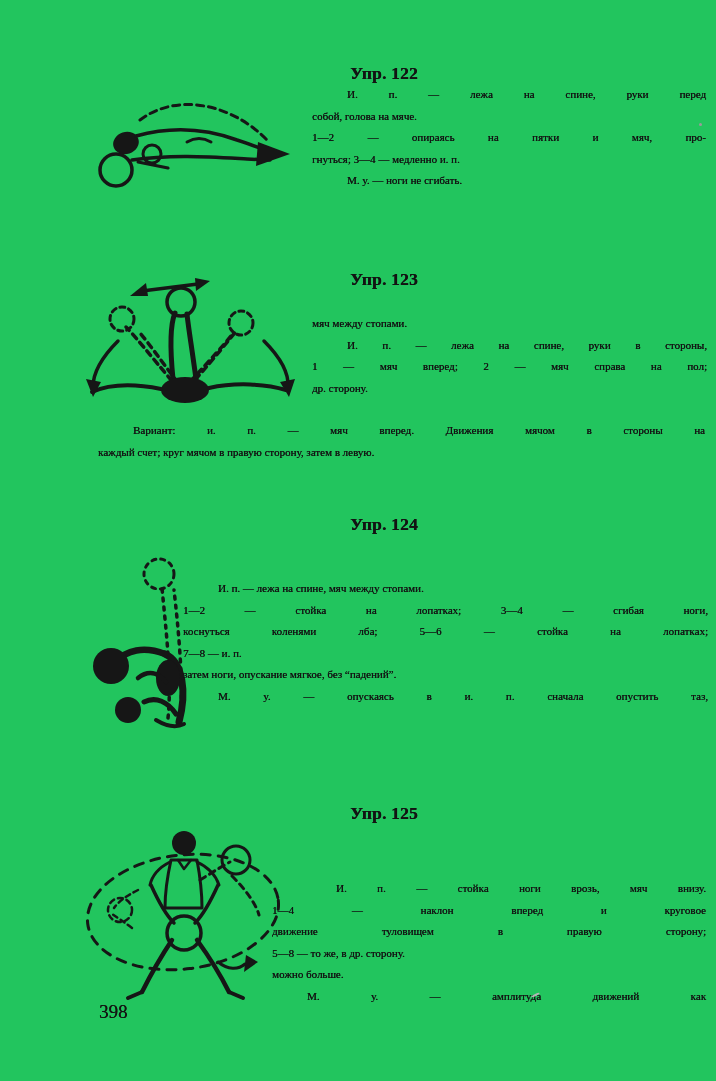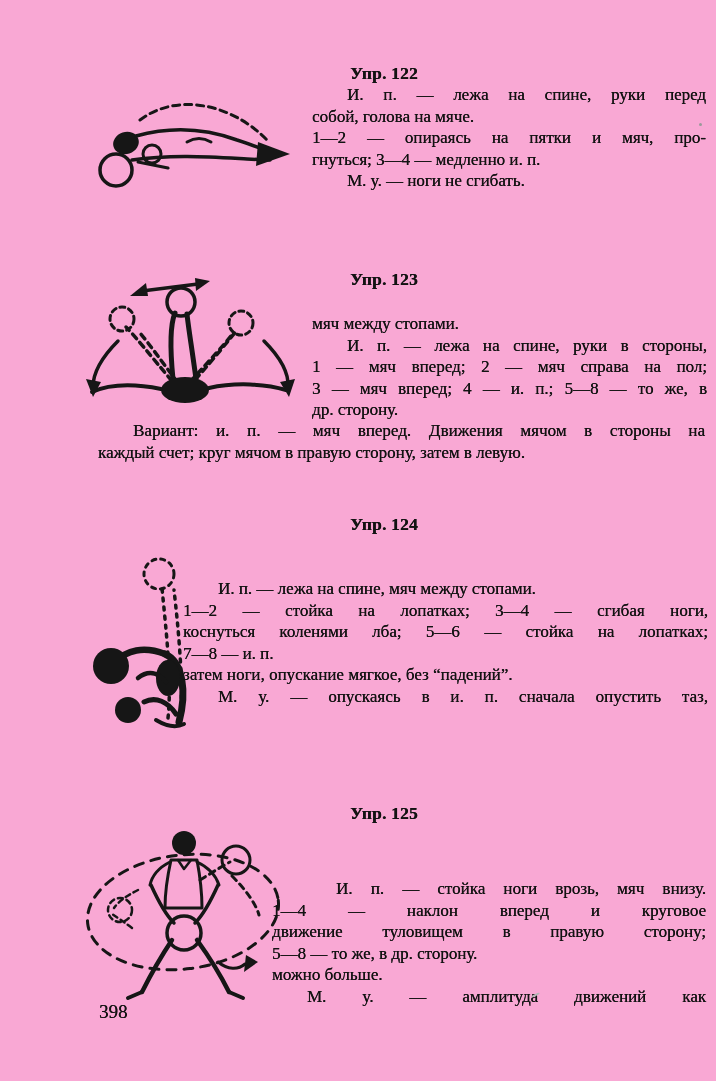--- a/index.html
+++ b/index.html
@@ -1,26 +1,26 @@
 <!DOCTYPE html>
 <html><head>
 <meta charset="utf-8">
 <style>
   html,body{margin:0;padding:0;background:#fff;}
   .page{
-    position:relative;width:716px;height:1081px;background:#f9a8d4;overflow:hidden;
+    position:relative;width:716px;height:1081px;background:#22c55e;overflow:hidden;
     font-family:"Liberation Serif","DejaVu Serif",serif;color:#131313;
   }
   .ex-title{
     position:absolute;left:84px;width:600px;text-align:center;
     font-size:17.5px;font-weight:700;letter-spacing:.2px;
     text-shadow:.3px 0 0 currentColor;
   }
   .tcol{
-    position:absolute;font-size:17px;line-height:21.6px;
+    position:absolute;font-size:11px;line-height:21.6px;
     text-shadow:.25px 0 0 currentColor;
   }
   .ln{white-space:nowrap;}
   .jl{white-space:normal;text-align:justify;text-align-last:justify;}
   .ind{text-indent:35px;}
   .ind-lg{text-indent:64px;}
   .illus{position:absolute;}
   .illus svg{display:block;}
   .pagenum{
     position:absolute;left:99px;top:1001px;font-size:19px;
@@ -83,21 +83,20 @@
       <polygon points="6,102 13,120 21,105" fill="#161616"></polygon>
       <path class="stroke" stroke-width="3.5" d="M184,64 C202,82 209,96 208,110"></path>
       <polygon points="200,105 209,120 215,102" fill="#161616"></polygon>
     </svg>
   </div>
 
   <div class="tcol" style="left:312px;top:313px;width:395px;">
     <div class="ln">мяч между стопами.</div>
     <div class="ln jl ind">И. п. — лежа на спине, руки в стороны,</div>
     <div class="ln jl">1 — мяч вперед; 2 — мяч справа на пол;</div>
-    <div class="ln jl">3 — мяч вперед; 4 — и. п.; 5—8 — то же, в</div>
     <div class="ln">др. сторону.</div>
   </div>
 
   <div class="tcol" style="left:98px;top:420px;width:607px;">
     <div class="ln jl ind">Вариант: и. п. — мяч вперед. Движения мячом в стороны на</div>
     <div class="ln">каждый счет; круг мячом в правую сторону, затем в левую.</div>
   </div>
 
   <h3 class="ex-title" style="top:496px;">Упр. 124</h3>
 

